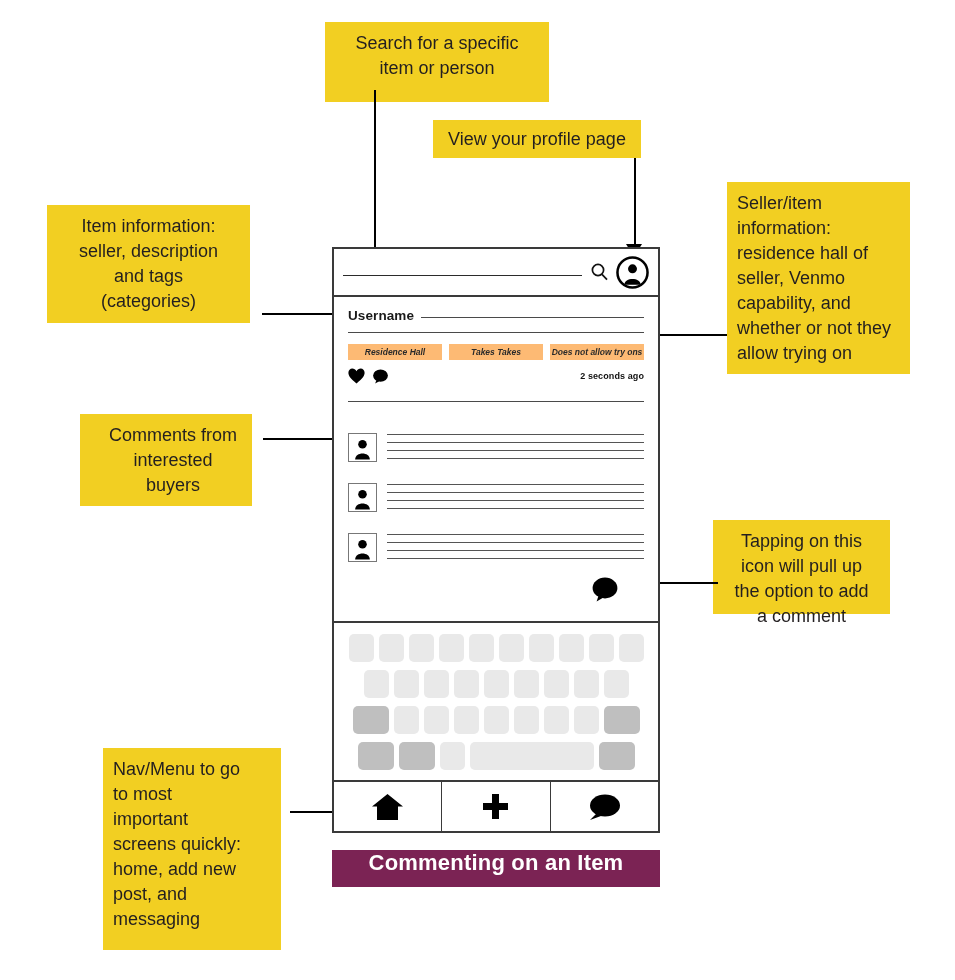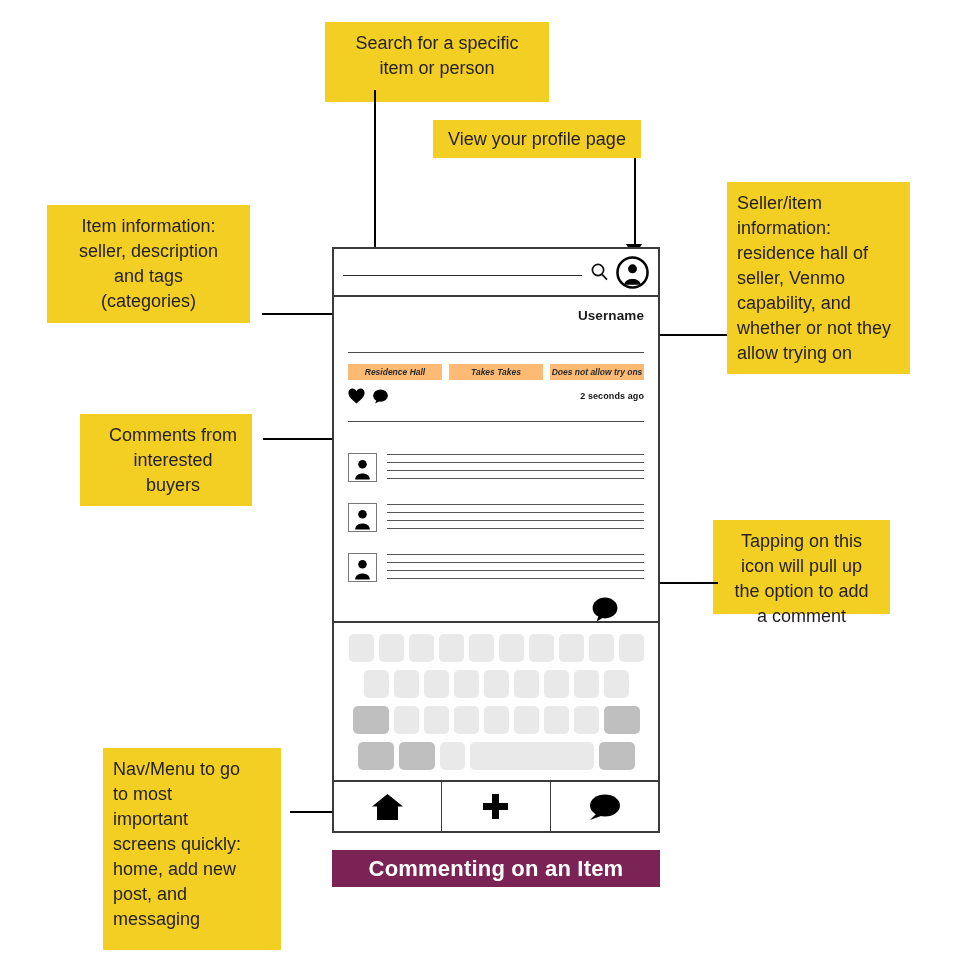--- a/index.html
+++ b/index.html
@@ -98,23 +98,22 @@
     height: 33px;
     flex: 0 0 auto;
   }
 
   
   #post {
     padding: 11px 14px 0 14px;
   }
   .uname-row {
     display: flex;
-    align-items: flex-end;
-    gap: 16px;
-    flex-direction: column;
+    align-items: center;
+    gap: 7px;
   }
   .uname {
     font-size: 13.5px;
     font-weight: bold;
     color: #1a1a1a;
     letter-spacing: 0.1px;
     white-space: nowrap;
   }
   .uname-rule {
     flex: 1;
@@ -254,21 +253,21 @@
     position: absolute;
     left: 332px;
     top: 850px;
     width: 328px;
     height: 37px;
     background: #7b2354;
     color: #ffffff;
     font-size: 22px;
     font-weight: bold;
     display: flex;
-    align-items: center;
+    align-items: flex-start;
     justify-content: center;
     letter-spacing: 0.2px;
   }
 </style>
 </head>
 <body>
 
 <div class="note" style="left:325px; top:22px; width:224px; height:80px;">Search for a specific
 item or person</div>
 

